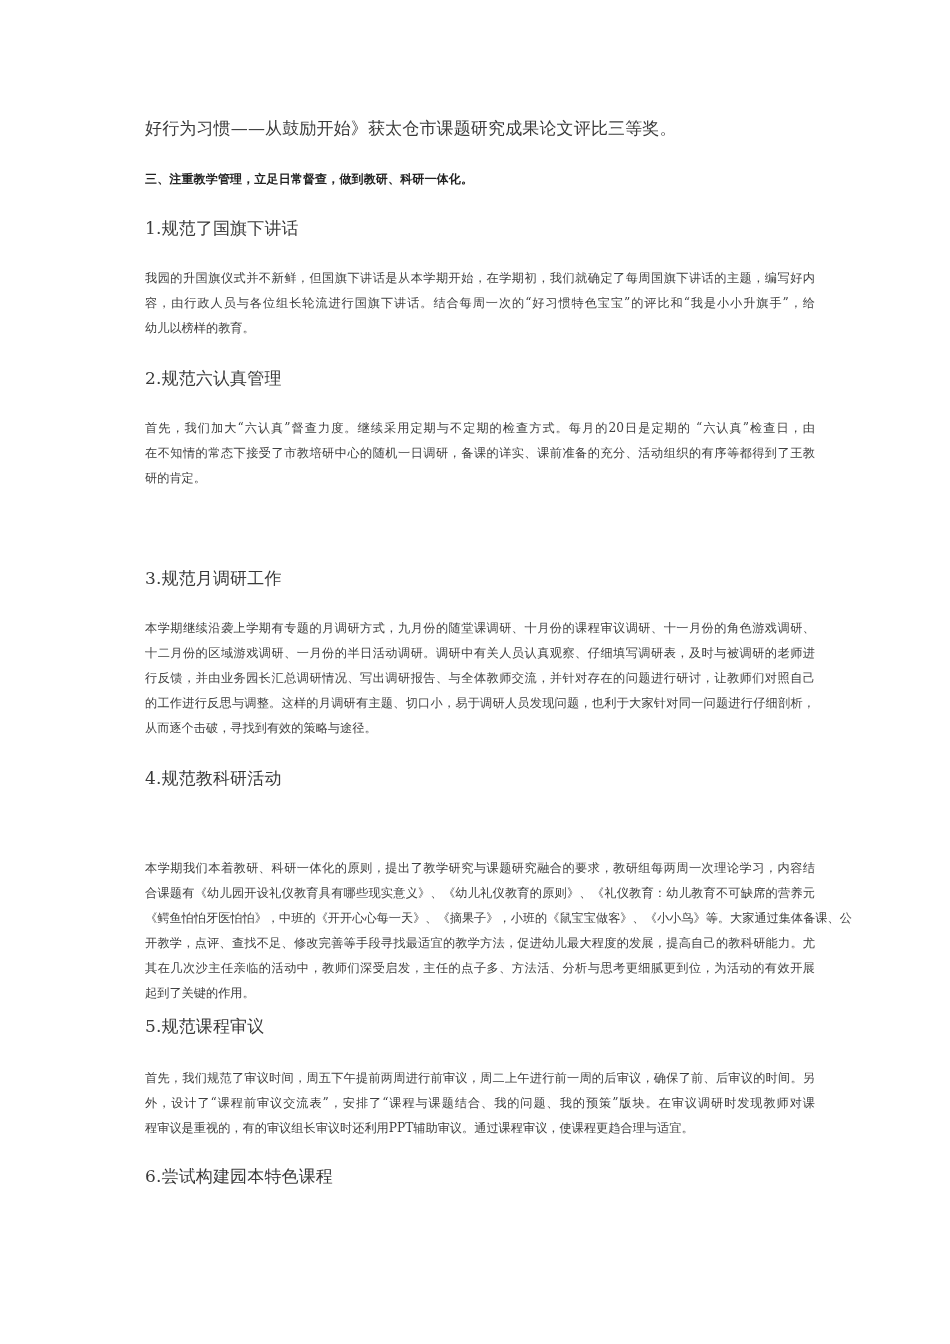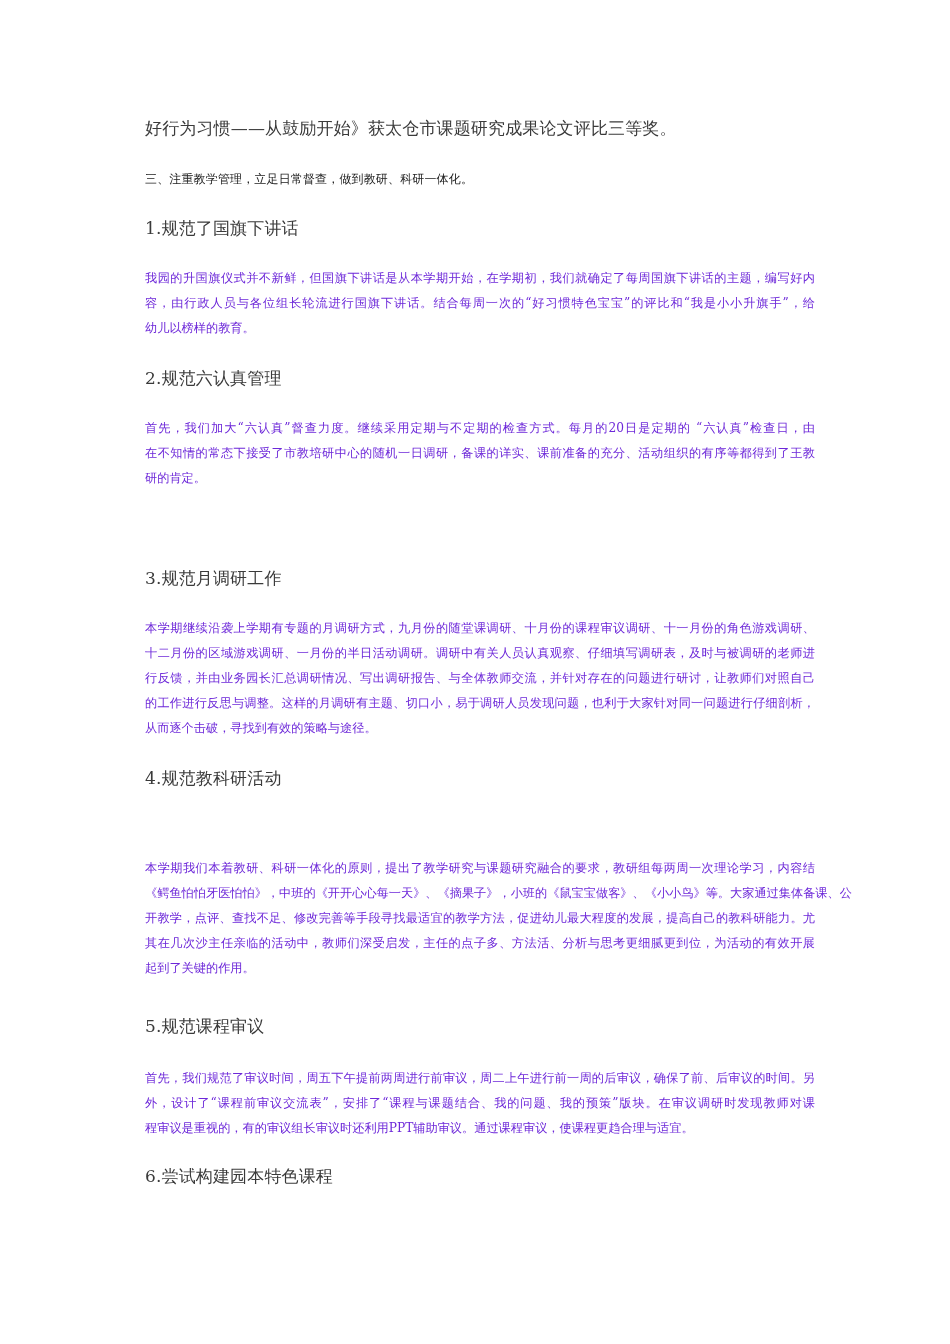--- a/index.html
+++ b/index.html
@@ -1,21 +1,21 @@
 <!DOCTYPE html>
 <html><head>
 <meta charset="utf-8">
 <style>
   html, body { margin: 0; padding: 0; background: #ffffff; }
   body { width: 950px; height: 1344px; position: relative; overflow: hidden;
          font-family: "DejaVu Serif", "Liberation Serif", serif; color: #333333; }
   .page { position: absolute; left: 145px; top: 0; width: 670px; }
   .line { position: absolute; left: 0; white-space: nowrap; font-size: 17px; line-height: 16px; letter-spacing: 0.15px; color: #3a3a3a; }
-  .bold { font-weight: normal; font-family: "DejaVu Sans", "Liberation Sans", sans-serif; color: #222222; font-size: 12px; }
-  .para { position: absolute; left: 0; width: 670px; font-size: 12.2px; line-height: 25px; color: #6d28d9; text-align: justify; }
+  .bold { font-weight: bold; font-family: "DejaVu Sans", "Liberation Sans", sans-serif; color: #222222; font-size: 12px; }
+  .para { position: absolute; left: 0; width: 670px; font-size: 12.2px; line-height: 25px; color: #404040; text-align: justify; }
   .para span.l { display: block; white-space: nowrap; text-align-last: justify; }
   .para span.l.last { text-align-last: left; }
 </style>
 </head>
 <body>
 
 <div class="page">
 
   <div class="line" style="top:120px">好行为习惯——从鼓励开始》获太仓市课题研究成果论文评比三等奖。</div>
 
@@ -40,20 +40,21 @@
     <span class="l">本学期继续沿袭上学期有专题的月调研方式，九月份的随堂课调研、十月份的课程审议调研、十一月份的角色游戏调研、</span>
     <span class="l">十二月份的区域游戏调研、一月份的半日活动调研。调研中有关人员认真观察、仔细填写调研表，及时与被调研的老师进</span>
     <span class="l">行反馈，并由业务园长汇总调研情况、写出调研报告、与全体教师交流，并针对存在的问题进行研讨，让教师们对照自己</span>
     <span class="l">的工作进行反思与调整。这样的月调研有主题、切口小，易于调研人员发现问题，也利于大家针对同一问题进行仔细剖析，</span>
     <span class="l last">从而逐个击破，寻找到有效的策略与途径。</span>
   </div>
 
   <div class="line" style="top:770px">4.规范教科研活动</div>
   <div class="para" style="top:856px">
     <span class="l">本学期我们本着教研、科研一体化的原则，提出了教学研究与课题研究融合的要求，教研组每两周一次理论学习，内容结</span>
+    <span class="l">合课题有《幼儿园开设礼仪教育具有哪些现实意义》、《幼儿礼仪教育的原则》、《礼仪教育：幼儿教育不可缺席的营养元</span>
     <span class="l">《鳄鱼怕怕牙医怕怕》，中班的《开开心心每一天》、《摘果子》，小班的《鼠宝宝做客》、《小小鸟》等。大家通过集体备课、公</span>
     <span class="l">开教学，点评、查找不足、修改完善等手段寻找最适宜的教学方法，促进幼儿最大程度的发展，提高自己的教科研能力。尤</span>
     <span class="l">其在几次沙主任亲临的活动中，教师们深受启发，主任的点子多、方法活、分析与思考更细腻更到位，为活动的有效开展</span>
     <span class="l last">起到了关键的作用。</span>
   </div>
 
   <div class="line" style="top:1018px">5.规范课程审议</div>
   <div class="para" style="top:1066px">
     <span class="l">首先，我们规范了审议时间，周五下午提前两周进行前审议，周二上午进行前一周的后审议，确保了前、后审议的时间。另</span>
     <span class="l">外，设计了“课程前审议交流表”，安排了“课程与课题结合、我的问题、我的预策”版块。在审议调研时发现教师对课</span>

